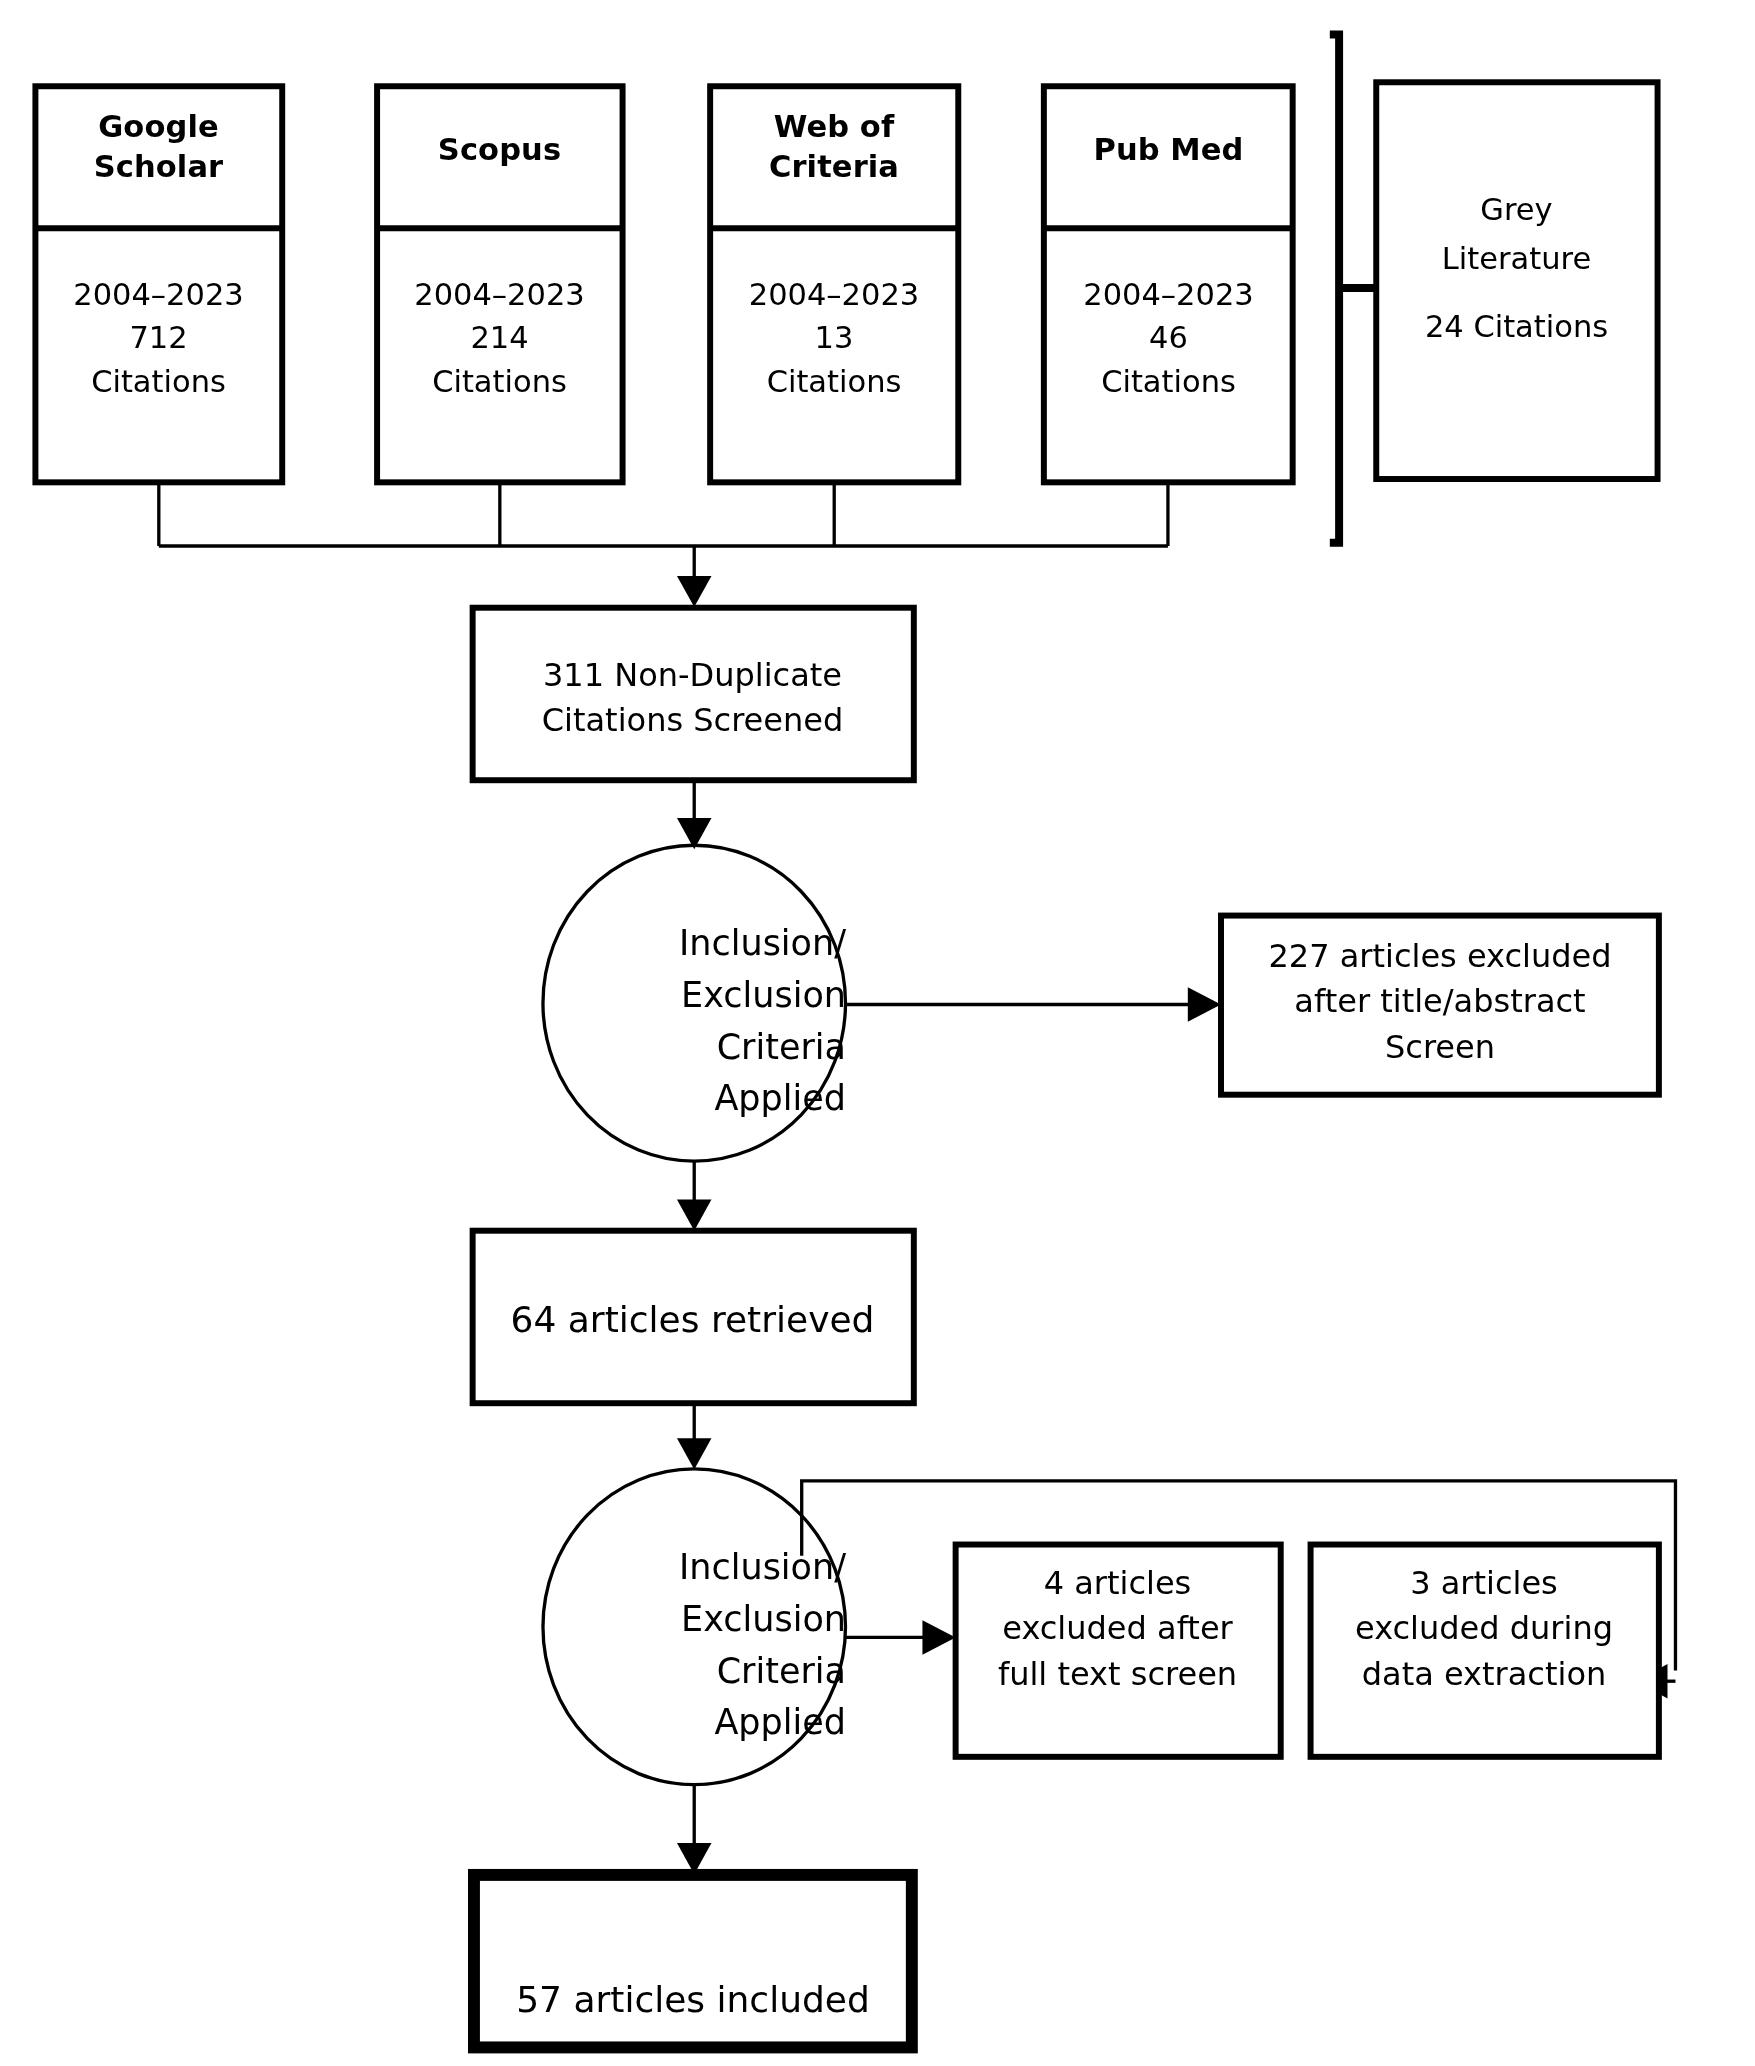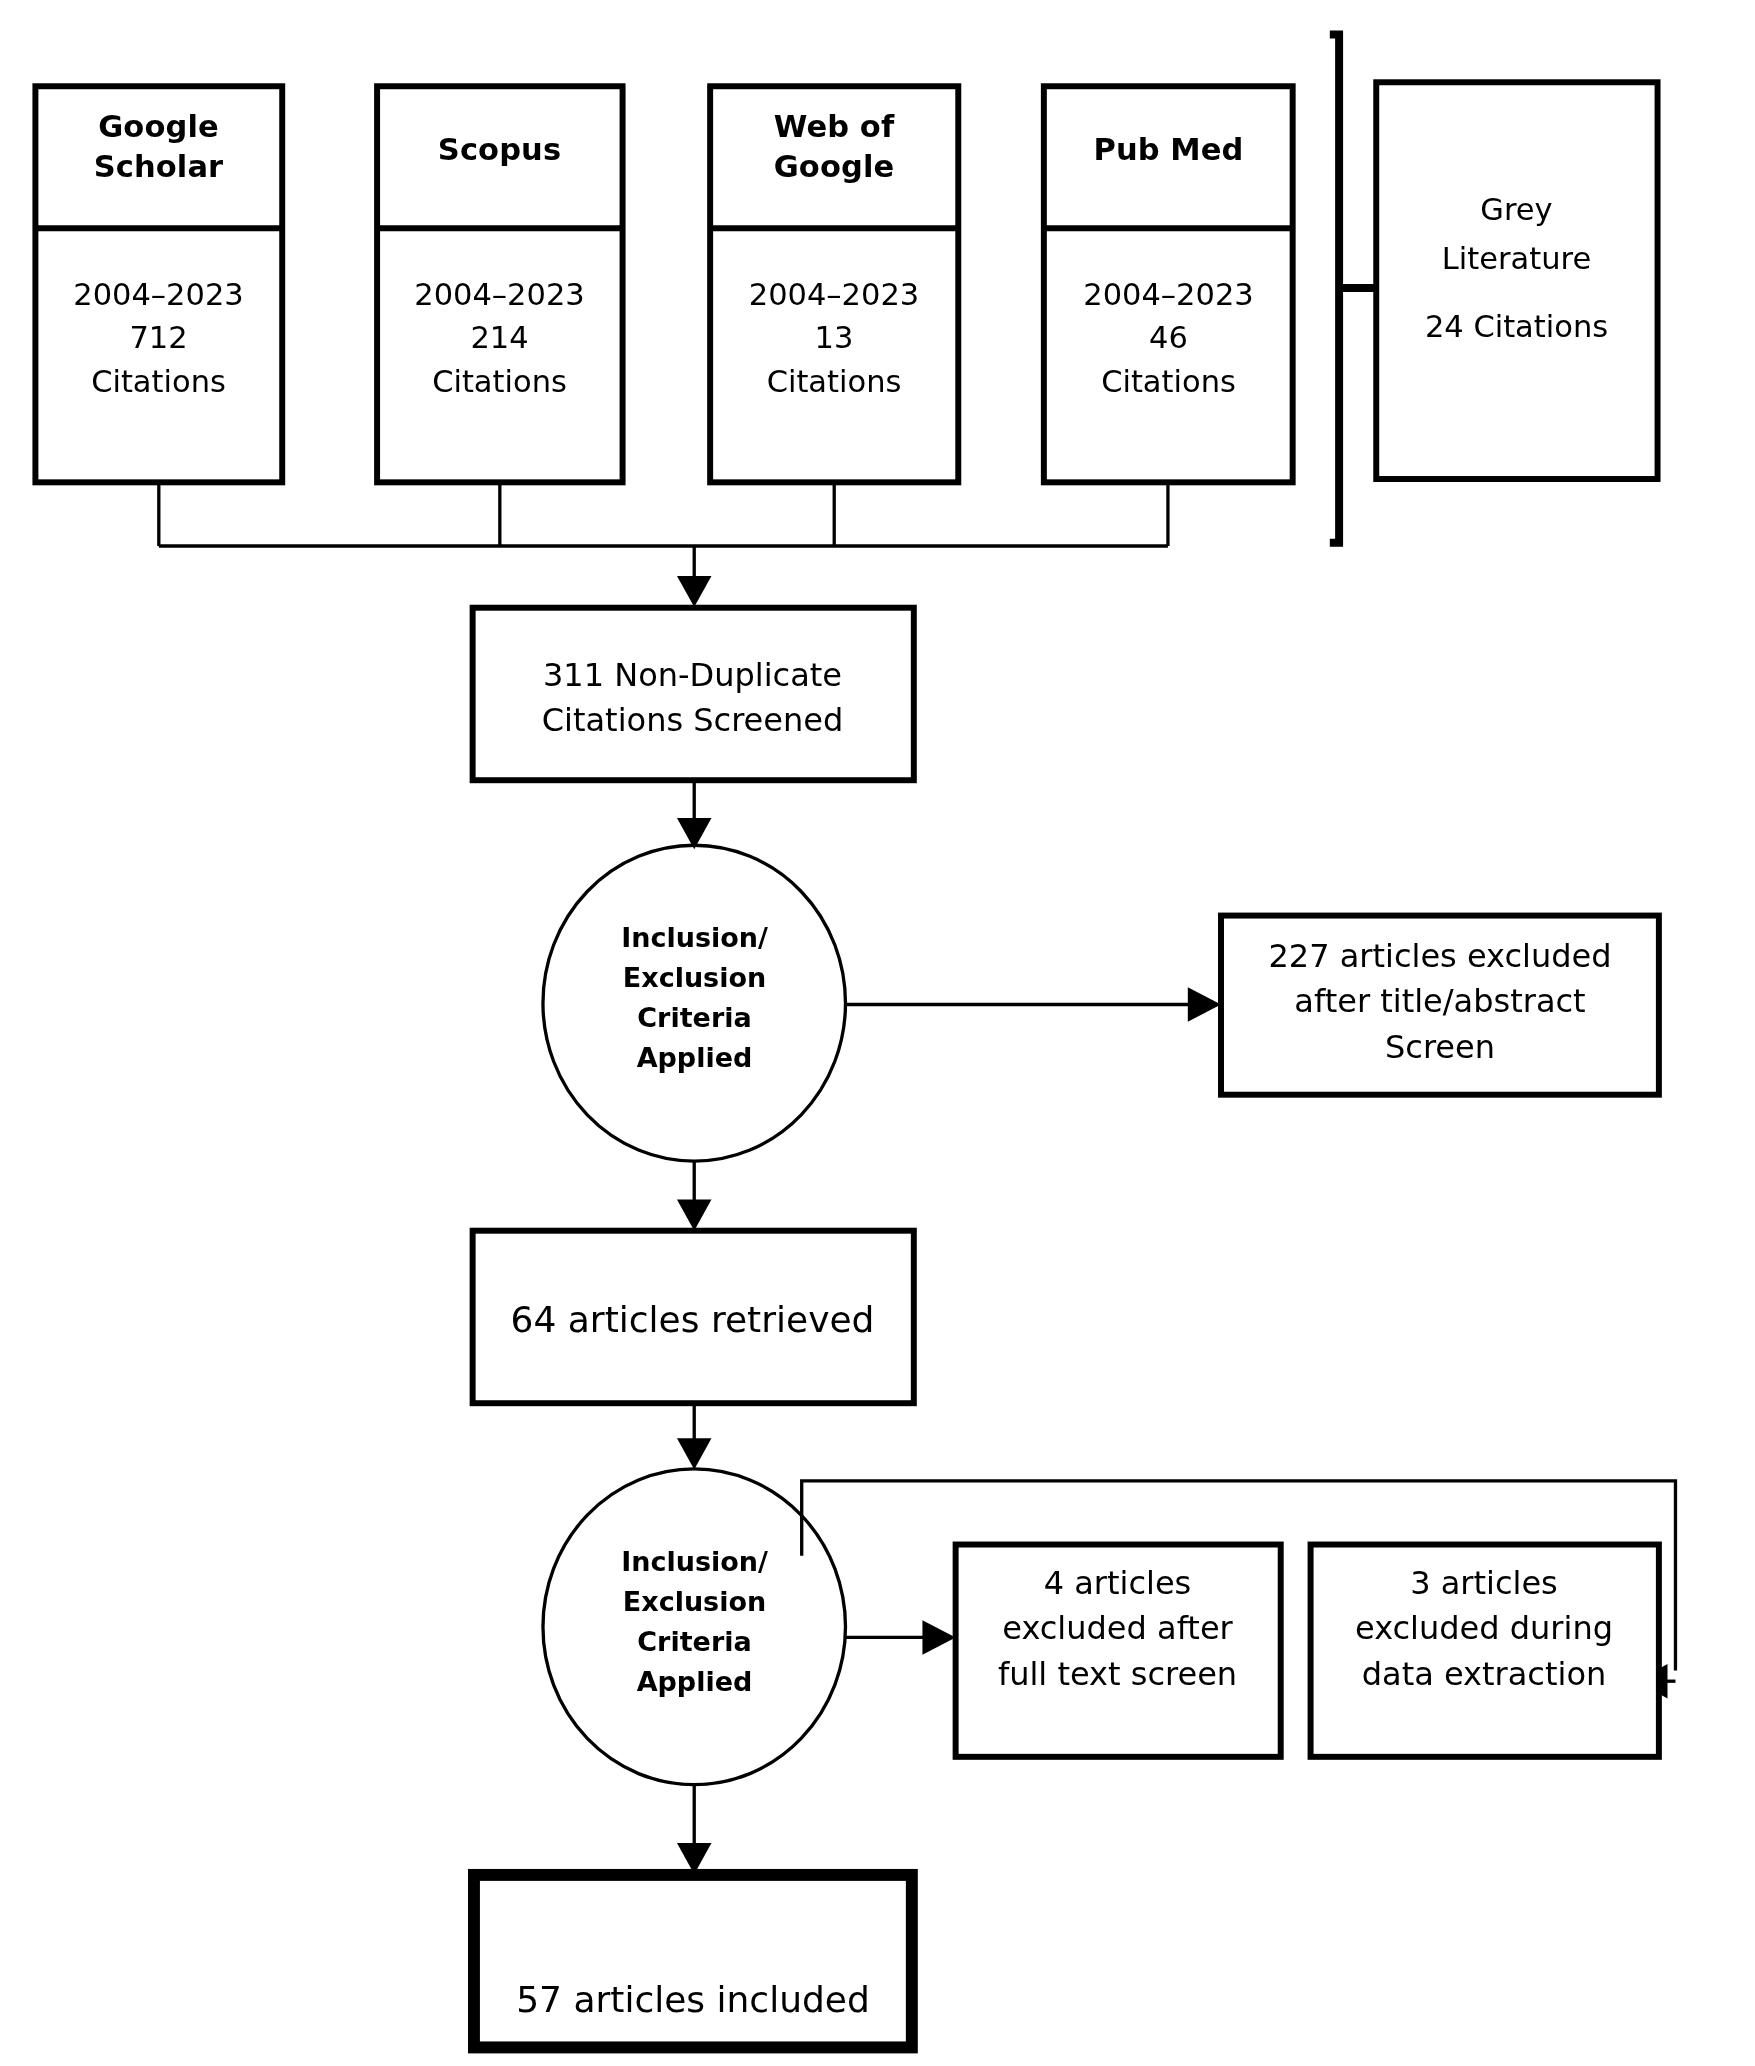--- a/index.html
+++ b/index.html
@@ -38,21 +38,21 @@
     color: #000000;
     line-height: 1.30;
     white-space: pre-line;
     font-family: "DejaVu Sans", "Liberation Sans", sans-serif;
     pointer-events: none;
   }
   .src-title { font-size: 30.5px; font-weight: 700; letter-spacing: 0.1px; }
   .src-body  { font-size: 30.5px; font-weight: 400; line-height: 1.42; }
   .grey-lit  { font-size: 30.5px; font-weight: 400; line-height: 1.60; }
   .box-text  { font-size: 32px; font-weight: 400; line-height: 1.42; }
-  .circ-text { font-size: 27px; font-weight: 700; line-height: 1.48; }
+  .circ-text { font-size: 35px; font-weight: 400; line-height: 1.48; text-align: right; }
   .final-text{ font-size: 36px; font-weight: 400; }
 </style>
 </head>
 <body>
 
 <div id="diagram-root">
 
   <svg class="flow" viewBox="0 0 2646 3114" xmlns="http://www.w3.org/2000/svg">
 
     <g>
@@ -162,21 +162,21 @@
   </svg>
 
   <div class="lbl src-title" style="left:35px; top:107px; width:247px;">Google
 Scholar</div>
   <div class="lbl src-body" style="left:35px; top:273px; width:247px;"><span>2004–2023</span><br><span>712</span><br><span>Citations</span></div>
 
   <div class="lbl src-title" style="left:377px; top:130px; width:245px;">Scopus</div>
   <div class="lbl src-body" style="left:377px; top:273px; width:245px;"><span>2004–2023</span><br><span>214</span><br><span>Citations</span></div>
 
   <div class="lbl src-title" style="left:710px; top:107px; width:248px;">Web of
-Google</div>
+Criteria</div>
   <div class="lbl src-body" style="left:710px; top:273px; width:248px;"><span>2004–2023</span><br><span>13</span><br><span>Citations</span></div>
 
   <div class="lbl src-title" style="left:1044px; top:130px; width:249px;">Pub Med</div>
   <div class="lbl src-body" style="left:1044px; top:273px; width:249px;"><span>2004–2023</span><br><span>46</span><br><span>Citations</span></div>
 
   <div class="lbl grey-lit" style="left:1376px; top:186px; width:281px;">Grey
 Literature</div>
   <div class="lbl grey-lit" style="left:1376px; top:303px; width:281px;">24 Citations</div>
 
   <div class="lbl box-text" style="left:472px; top:653px; width:441px;">311 Non-Duplicate

